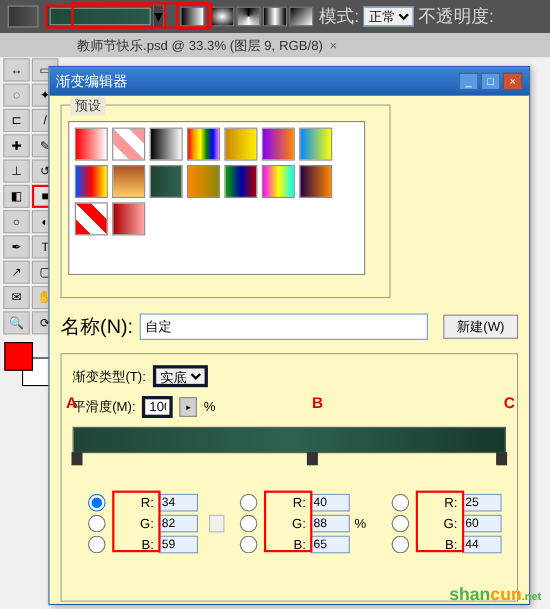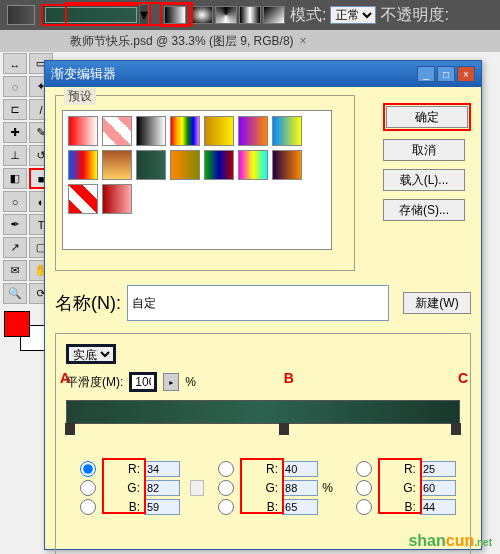--- a/index.html
+++ b/index.html
@@ -44,21 +44,21 @@
 .preset-group .legend { position:absolute; top:-8px; left:8px; background:#ece9d8; padding:0 4px; font-size:12px; color:#444; }
 .preset-grid { margin-top:8px; width:270px; height:140px; border:1px solid #888; background:#fff; display:flex; flex-wrap:wrap; padding:3px; align-content:flex-start; overflow:hidden; }
 .preset-grid .sw { width:30px; height:30px; margin:2px; border:1px solid #888; }
 
 .right-btns { position:absolute; right:10px; top:16px; display:flex; flex-direction:column; gap:8px; }
 .right-btns button { width:82px; height:22px; font-size:12px; background:#efefef; border:1px solid #888; cursor:pointer; }
 .right-btns .ok-wrap { border:2px solid #ff0000; padding:1px; }
 
 .name-row { display:flex; align-items:center; margin-top:14px; gap:6px; }
 .name-row label { font-size:18px; }
-.name-row input { flex:1; height:36px; border:1px solid #7a9ac0; padding:0 4px; font-size:12px; }
+.name-row input { flex:1; height:24px; border:1px solid #7a9ac0; padding:0 4px; font-size:12px; }
 .name-row button { width:68px; height:22px; font-size:12px; background:#efefef; border:1px solid #888; cursor:pointer; margin-left:8px; }
 
 .grad-settings { border:1px solid #a0a090; margin-top:12px; padding:10px; height:226px; position:relative; }
 .grad-settings .row { display:flex; align-items:center; font-size:12px; margin-bottom:8px; gap:6px; }
 .grad-settings select, .grad-settings input.num { height:20px; border:3px solid #0f172a; font-size:12px; }
 .grad-settings input.num { width:28px; text-align:center; padding:0 3px; }
 .grad-settings .arrowbtn { width:16px; height:18px; background:#d0d0d0; border:1px solid #888; display:inline-flex; align-items:center; justify-content:center; font-size:8px; }
 
 .grad-bar-wrap { margin-top:6px; }
 .grad-bar { height:24px; background:linear-gradient(to right,#204433,#2e6250,#18382c); border:1px solid #555; position:relative; }
@@ -183,37 +183,30 @@
           <div class="sw" style="background: linear-gradient(to right, rgb(32, 68, 51), rgb(46, 98, 80));"></div>
           <div class="sw" style="background: linear-gradient(to right, rgb(255, 136, 0), rgb(136, 136, 0));"></div>
           <div class="sw" style="background: linear-gradient(to right, rgb(0, 170, 0), rgb(0, 0, 170), rgb(170, 0, 0));"></div>
           <div class="sw" style="background: linear-gradient(to right, rgb(255, 0, 255), rgb(255, 255, 0), rgb(0, 255, 255));"></div>
           <div class="sw" style="background: linear-gradient(to right, rgb(34, 0, 68), rgb(255, 136, 0));"></div>
           <div class="sw" style="background: linear-gradient(45deg, rgb(255, 0, 0) 25%, rgb(255, 255, 255) 25%, rgb(255, 255, 255) 50%, rgb(255, 0, 0) 50%, rgb(255, 0, 0) 75%, rgb(255, 255, 255) 75%);"></div>
           <div class="sw" style="background: linear-gradient(to right, rgb(170, 0, 0), rgb(255, 170, 170));"></div>
         </div>
     </div>
 
-    <div class="right-btns">
-      <div class="ok-wrap">
-        <button>确定</button>
-      </div>
-      <button>取消</button>
-      <button>载入(L)...</button>
-      <button>存储(S)...</button>
-    </div>
 
     <div class="name-row">
       <label>名称(N):</label>
       <input value="自定" style="">
       <button>新建(W)</button>
     </div>
 
     <div class="grad-settings">
       <div class="row">
+        <label>渐变类型(T):</label>
         <select><option>实底</option></select>
       </div>
       <div class="row">
         <label>平滑度(M):</label>
         <input class="num" value="100" style="">
         <span class="arrowbtn">▸</span>
         <span>%</span>
       </div>
 
       <div class="grad-bar-wrap">

